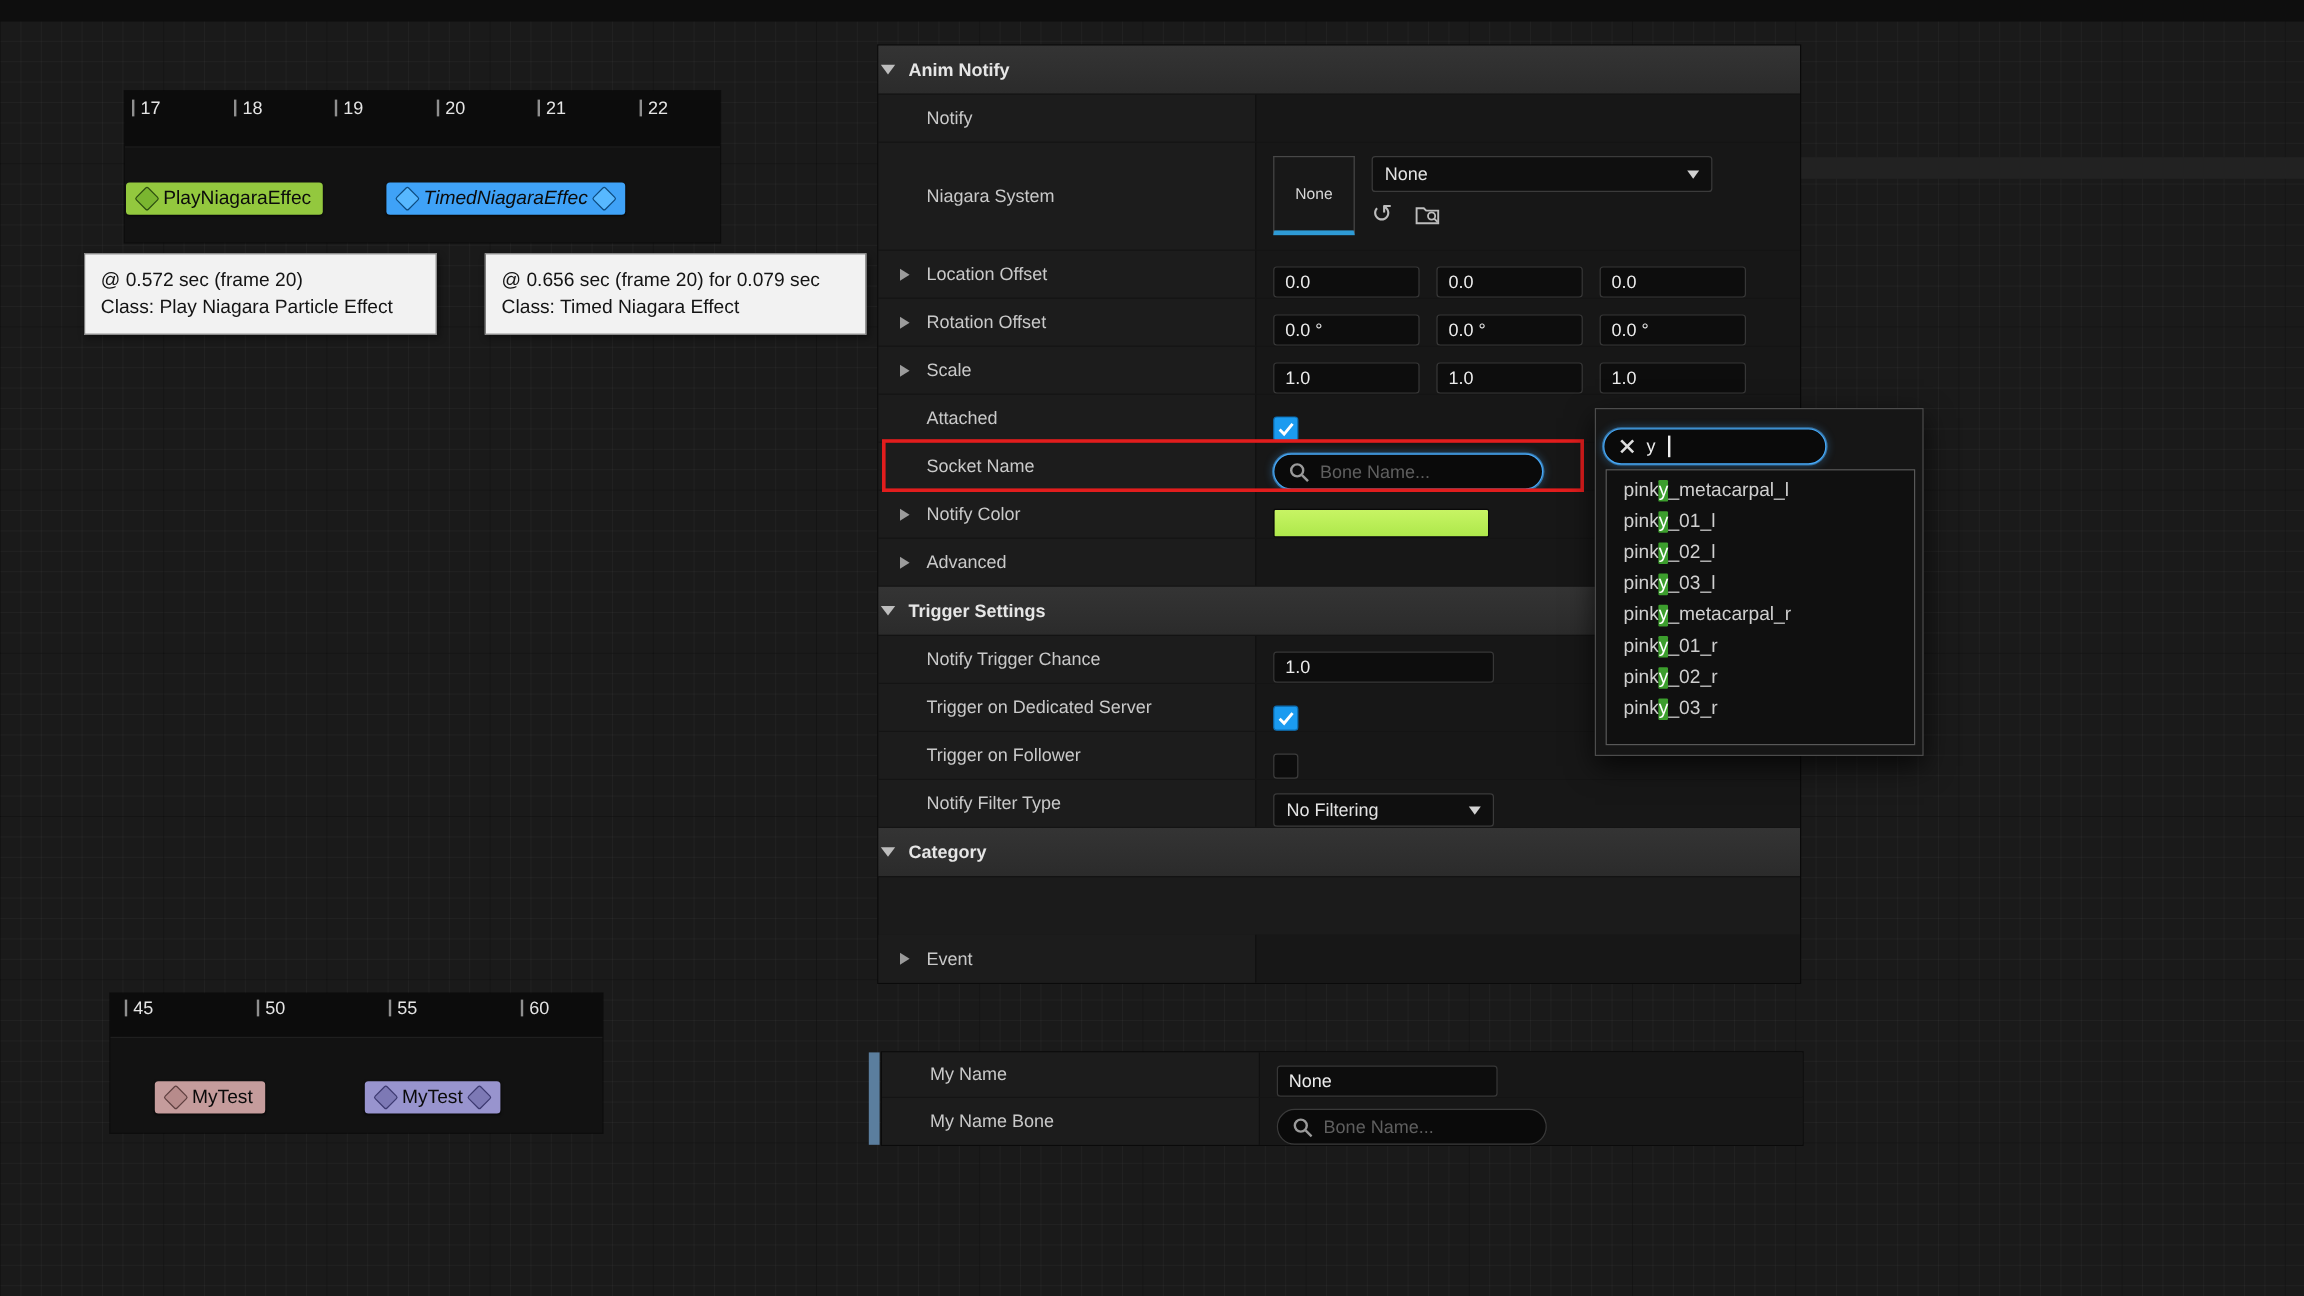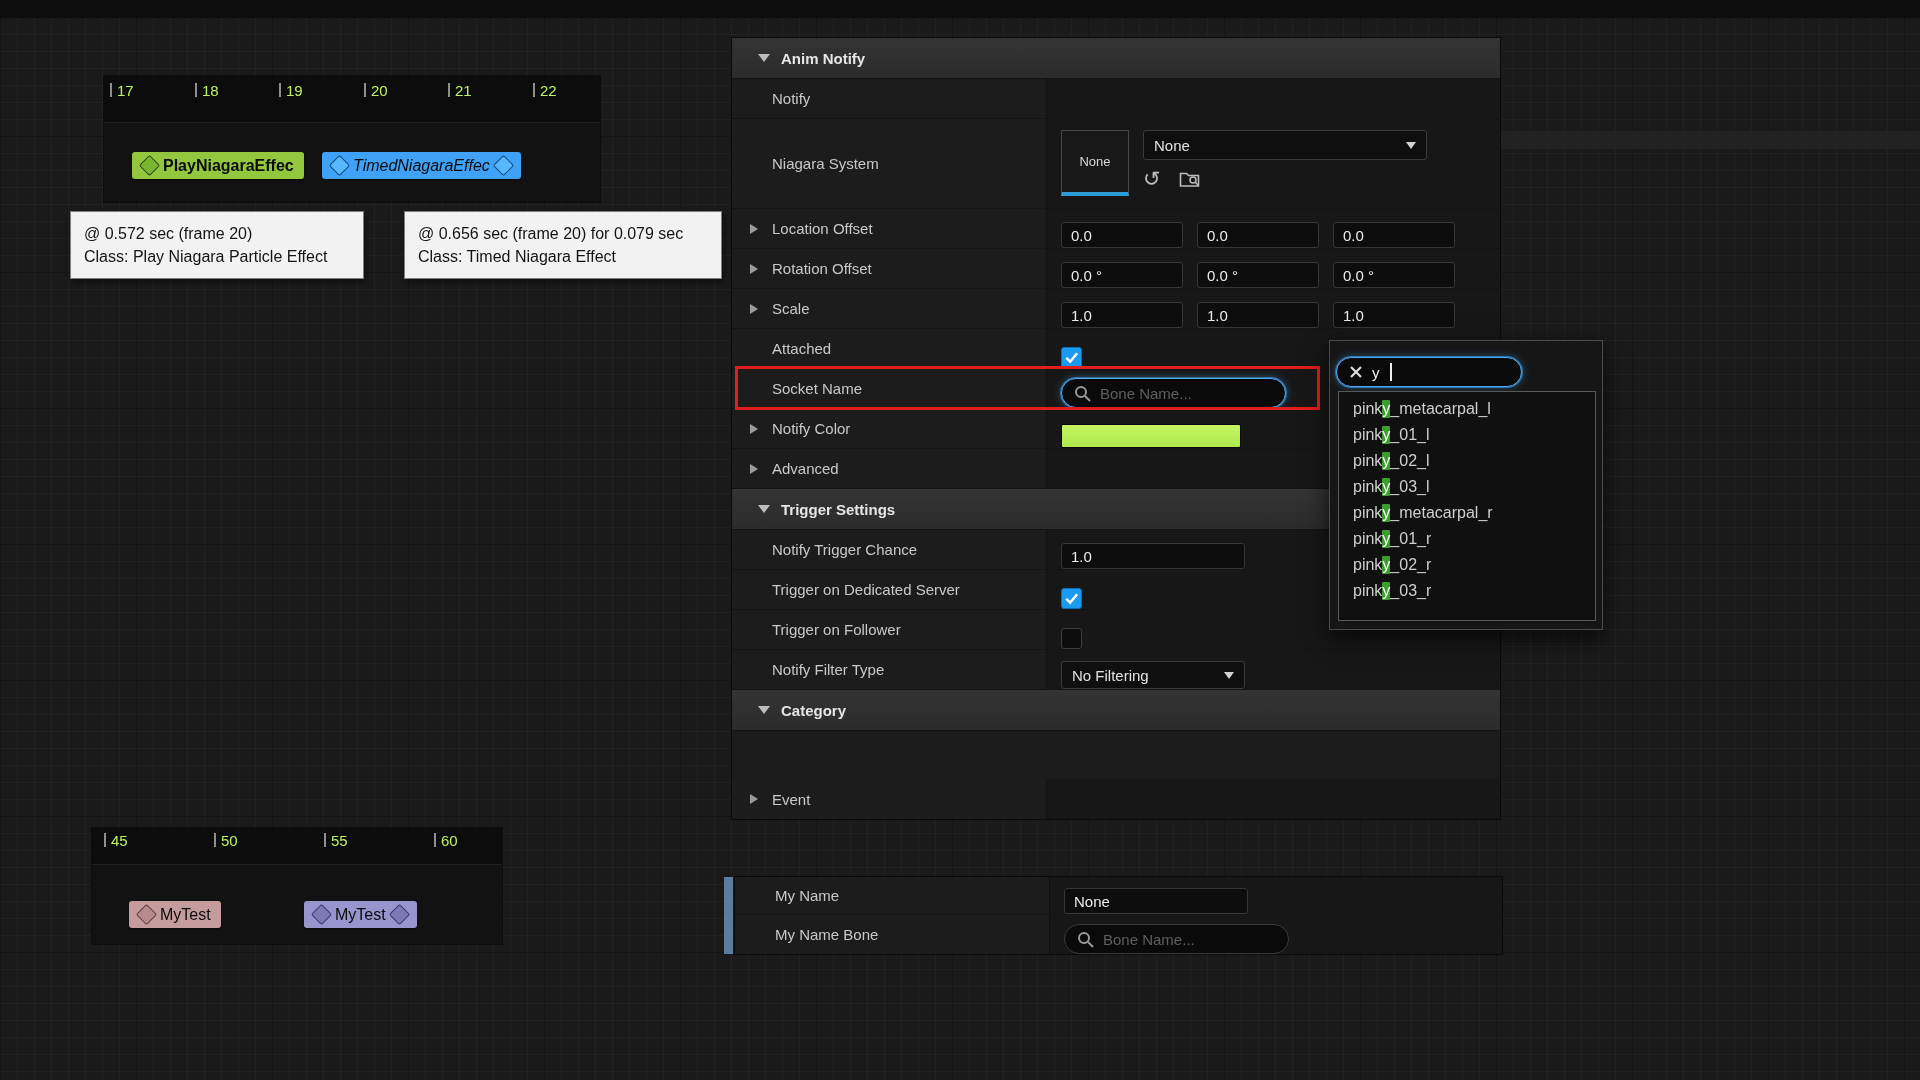--- a/index.html
+++ b/index.html
@@ -12,34 +12,34 @@
       linear-gradient(rgba(255,255,255,0.030) 1px, transparent 1px),
       linear-gradient(90deg, rgba(255,255,255,0.030) 1px, transparent 1px);
     background-size:136px 136px,136px 136px,17px 17px,17px 17px;}
   .abs{position:absolute;}
 
   
   .tl{background:#121212;box-shadow:0 0 0 1px rgba(0,0,0,0.5);}
   .tl-strip{position:relative;background:#0c0c0c;border-bottom:1px solid #1f1f1f;}
   .tick{position:absolute;top:7px;display:flex;align-items:flex-start;gap:5px;}
   .tick-bar{width:2px;height:14px;background:#8f8f8f;}
-  .tick-num{color:#bef264;font-size:15px;line-height:15px;}
+  .tick-num{color:#e5e5e5;font-size:15px;line-height:15px;}
 
   .tag{position:absolute;display:inline-flex;align-items:center;gap:6px;height:27px;
     padding:0 10px;border-radius:3px;font-size:16px;color:#0b0b0b;white-space:nowrap;
     box-shadow:0 1px 2px rgba(0,0,0,0.6);}
   .diamond{width:13px;height:13px;transform:rotate(45deg);flex:0 0 auto;border-radius:2px;}
 
   
   .tooltip{background:#f2f2f2;border:1px solid #7d7d7d;color:#141414;font-size:16px;
     line-height:23px;padding:10px 13px;box-shadow:2px 3px 6px rgba(0,0,0,0.45);box-sizing:border-box;}
 
   
   .panel{background:#1b1b1b;box-shadow:0 0 0 1px #0a0a0a;}
-  .hdr{display:flex;align-items:center;gap:11px;height:40px;padding-left:26px;
+  .hdr{display:flex;align-items:center;gap:11px;height:40px;padding-left:2px;
     background:linear-gradient(#343434,#2b2b2b);border-bottom:1px solid #131313;
     font-weight:bold;color:#e6e6e6;font-size:15px;}
   .row{display:flex;height:40px;border-bottom:1px solid #141414;background:#1c1c1c;box-sizing:border-box;}
   .row.tall{height:90px;}
   .cell-l{flex:0 0 315px;position:relative;display:flex;align-items:center;
     padding-left:40px;box-sizing:border-box;color:#c9c9c9;font-size:15px;
     border-right:1px solid #101010;}
   .cell-v{flex:1;display:flex;align-items:flex-end;gap:14px;padding-left:14px;background:#171717;}
   .arrow-r{position:absolute;left:18px;width:0;height:0;border-left:8px solid #9b9b9b;
     border-top:5px solid transparent;border-bottom:5px solid transparent;}
@@ -111,21 +111,21 @@
       <div class="tick" style="left:344px;">
           <span class="tick-bar"></span>
           <span class="tick-num">21</span>
         </div>
       <div class="tick" style="left:429px;">
           <span class="tick-bar"></span>
           <span class="tick-num">22</span>
         </div>
     </div>
   </div>
-  <div class="abs tag" style="left:132px;top:152px;background:#93c83e;font-weight:bold;">
+  <div class="abs tag" style="left:105px;top:152px;background:#93c83e;">
     <span class="diamond" style="background:#7ab530;border:1px solid #2c4d10;"></span>
     <span>PlayNiagaraEffec</span>
   </div>
   <div class="abs tag" style="left:322px;top:152px;background:#3fa2f7;font-style:italic;">
     <span class="diamond" style="background:#57b8ff;border:1px solid #0d4a7e;"></span>
     <span>TimedNiagaraEffec</span>
     <span class="diamond" style="background:#57b8ff;border:1px solid #0d4a7e;"></span>
   </div>
 
   <div class="abs tooltip" style="left:70px;top:211px;width:294px;height:68px;">

